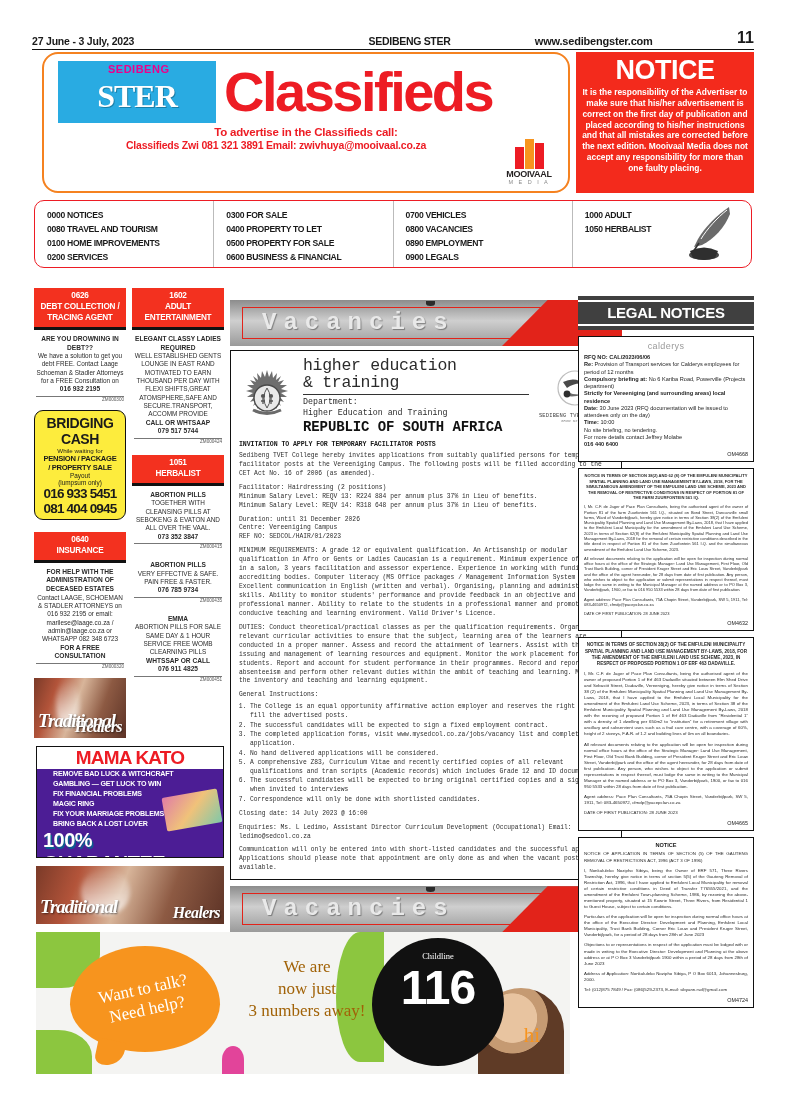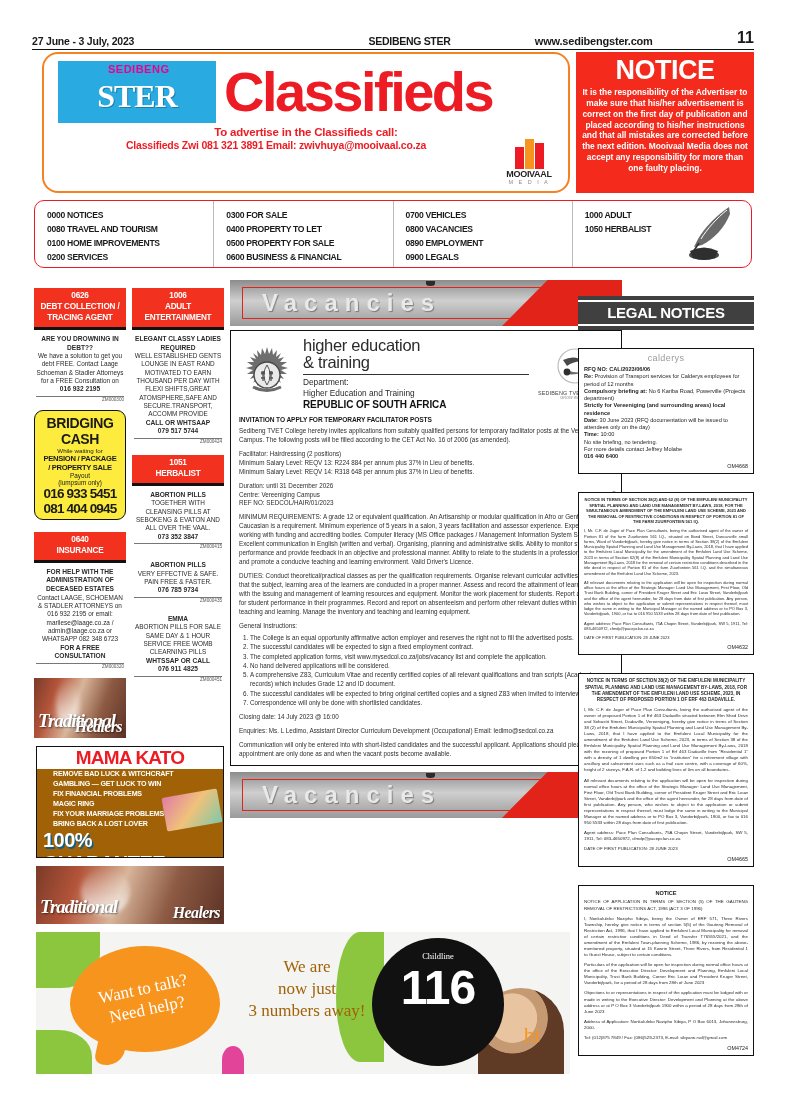--- a/index.html
+++ b/index.html
@@ -120,21 +120,21 @@
     font-family:"Liberation Serif", serif;
     text-shadow:1px 1px 2px rgba(0,0,0,.55);
   }
   .healers .word2 {
     position:absolute; right:4px; bottom:2px; color:#fff; font-style:italic;
     font-weight:bold; font-size:16px; letter-spacing:-.6px;
     font-family:"Liberation Serif", serif;
     text-shadow:1px 1px 2px rgba(0,0,0,.55);
   }
 
-  .kato { background:#a16207; border:1.5px solid #111; position:relative; overflow:hidden;}
+  .kato { background:#4c1d95; border:1.5px solid #111; position:relative; overflow:hidden;}
   .kato .hdr { background:#fff; color:#ed1c24; font-weight:bold; font-size:19px;
     text-align:center; letter-spacing:-.8px; line-height:1.05; padding:1px 0;}
   .kato .li { color:#fff; font-weight:bold; font-size:7.1px; letter-spacing:-.2px; padding-left:16px; line-height:1.42;}
   .kato .pct { color:#fff; font-weight:bold; font-size:20px; letter-spacing:-.5px; padding-left:6px;
     text-shadow:1.5px 1.5px 0 #0b5d8e;}
   .kato .gtee { color:#fff; font-weight:bold; font-size:20px; letter-spacing:-.5px; padding-left:6px;
     text-shadow:1.5px 1.5px 0 #0b5d8e;}
   .kato .money { position:absolute; right:3px; bottom:30px; width:56px; height:34px;
     background:linear-gradient(135deg,#e07ca6,#f0c27a,#7fc8a9); transform:rotate(-10deg);
     border-radius:2px; }
@@ -153,37 +153,37 @@
     background:#2b2b2b; border-radius:0 0 50% 50%; }
 
   
   .tvet { border:1px solid #111; background:#fff; padding:6px 8px 6px; position:relative;}
   .tvet-head { display:flex; align-items:center; gap:8px; padding-bottom:4px; }
   .coa { width:56px; height:56px; position:relative; flex:0 0 auto;}
   .het { flex:1; }
   .het .big { font-size:16.5px; line-height:1.04; color:#2b2b2b; letter-spacing:-.3px;}
   .het hr { border:none; border-top:1px solid #333; margin:3px 0 2px; }
   .het .dep { font-size:8.3px; color:#2b2b2b; line-height:1.3;}
-  .het .rsa { font-size:10px; font-weight:bold; color:#111; letter-spacing:-.1px;}
+  .het .rsa { font-size:14px; font-weight:bold; color:#111; letter-spacing:-.1px;}
   .collg { width:76px; text-align:center; flex:0 0 auto;}
   .collg .swirl { height:40px; position:relative;}
   .collg .nm { font-size:5.4px; letter-spacing:.2px; color:#444; }
   .collg .sl { font-size:3.8px; color:#888; font-style:italic;}
   .tvet .title { font-size:6.6px; font-weight:bold; margin:2px 0 4px; letter-spacing:-.1px;}
   .tvet p { font-size:6.3px; line-height:1.42; margin:0 0 5px; color:#2e2e2e;}
   .tvet ol { margin:0 0 5px 0; padding-left:11px; font-size:6.3px; line-height:1.42; color:#2e2e2e;}
   .tvet ol li { margin-bottom:.5px; }
   .vcode { position:absolute; right:2px; top:160px; writing-mode:vertical-rl;
     font-size:9px; color:#333; letter-spacing:.6px;}
 
   
   .legalhdr { background:#404040; text-align:center; padding:4px 0; position:relative;}
   .legalhdr .inner { border-top:2px solid #fff; border-bottom:2px solid #fff; padding:2px 0;}
   .legalhdr span { color:#fff; font-weight:bold; font-size:15px; letter-spacing:-.3px;}
-  .lbox { border:1px solid #111; padding:4px 5px; margin-top:18px; background:#fff; position:relative;}
+  .lbox { border:1px solid #111; padding:4px 5px; margin-top:6px; background:#fff; position:relative;}
   .lbox .ref { text-align:right; font-size:5.4px; color:#222; margin-top:3px;}
   .lbox .calderys { text-align:center; font-size:9px; color:#9a9a9a; letter-spacing:.4px; margin-bottom:3px;}
   .lbox .l { font-size:5.6px; line-height:1.3; color:#242424;}
   .lbox .l b { font-weight:bold; }
   .lbox .tiny { font-size:4.0px; line-height:1.32; color:#2a2a2a; text-align:justify;}
   .lbox .tinyc { font-size:4.1px; line-height:1.32; color:#2a2a2a; text-align:center; font-weight:bold;}
   .lbox .nhead { text-align:center; font-size:5.6px; font-weight:bold; margin-bottom:3px;}
   .lbox .tiny5 { font-size:4.4px; line-height:1.38; color:#2a2a2a; text-align:justify;}
   .lbox p { margin:0 0 4px; }
 
@@ -340,21 +340,21 @@
 </div>
 
 <div class="healers" style="position:absolute; left:36px; top:866px; width:188px; height:58px;">
   <div class="smoke"></div>
   <div class="word">Traditional</div>
   <div class="word2">Healers</div>
 </div>
 
 <div class="col" style="left:132px; top:288px; width:92px;">
 
-  <div class="cat-red" style="white-space:pre-line;">1006
+  <div class="cat-red" style="white-space:pre-line;">1602
 ADULT
 ENTERTAINMENT</div>
 
   <div class="adtext">
     <b>ELEGANT CLASSY LADIES REQUIRED</b>
     <div>WELL ESTABLISHED GENTS LOUNGE IN EAST RAND MOTIVATED TO EARN THOUSAND PER DAY WITH FLEXI SHIFTS,GREAT ATOMSPHERE,SAFE AND SECURE.TRANSPORT, ACCOMM PROVIDE</div>
     <b>CALL OR WHTSAAP</b><br>
     <b>079 517 5744</b>
     <div class="adref">ZM000424</div>
   </div>
@@ -378,21 +378,21 @@
 
   <div class="adtext" style="margin-top:6px;">
     <b>EMMA</b>
     <div>ABORTION PILLS FOR SALE SAME DAY &amp; 1 HOUR SERVICE FREE WOMB CLEARNING PILLS</div>
     <b>WHTSSAP OR CALL</b><br>
     <b>076 911 4825</b>
     <div class="adref">ZM000451</div>
   </div>
 </div>
 
-<div style="position:absolute; left:230px; top:280px; width:392px;">
+<div style="position:absolute; left:230px; top:300px; width:392px;font-family:Liberation Mono, monospace;">
   <div class="vacbar">
     <div class="grad"></div>
     <div class="redwedge"></div>
     <div class="box"></div>
     <div class="dot"></div>
     <div class="word">Vacancies</div>
   </div>
 
   <div class="tvet" style="margin-top:4px;">
     <div class="tvet-head">

